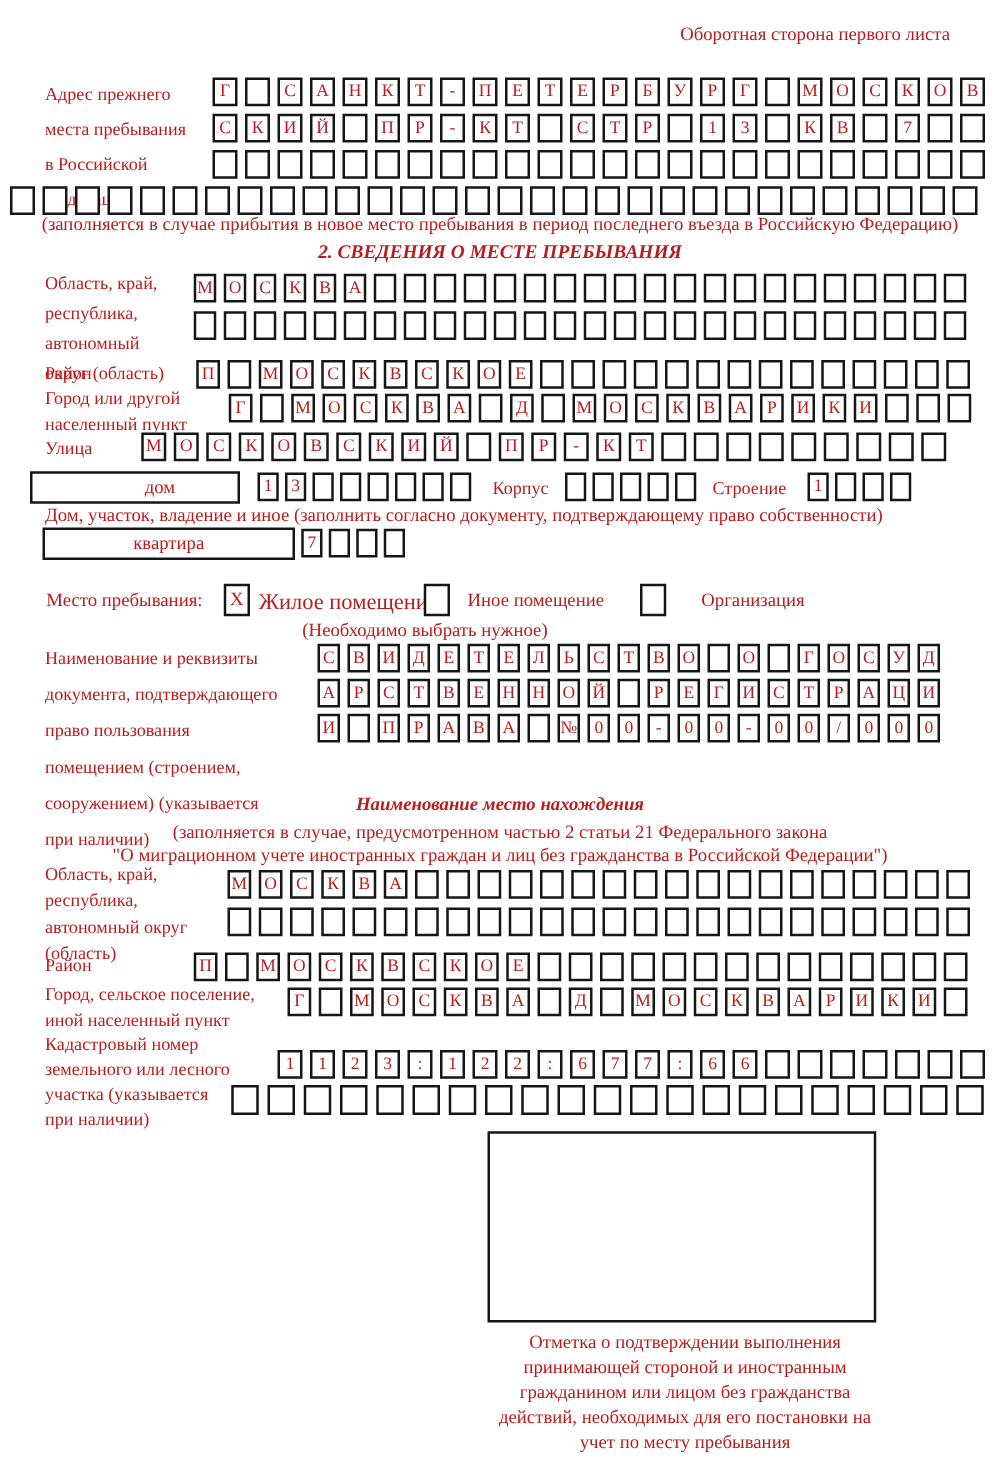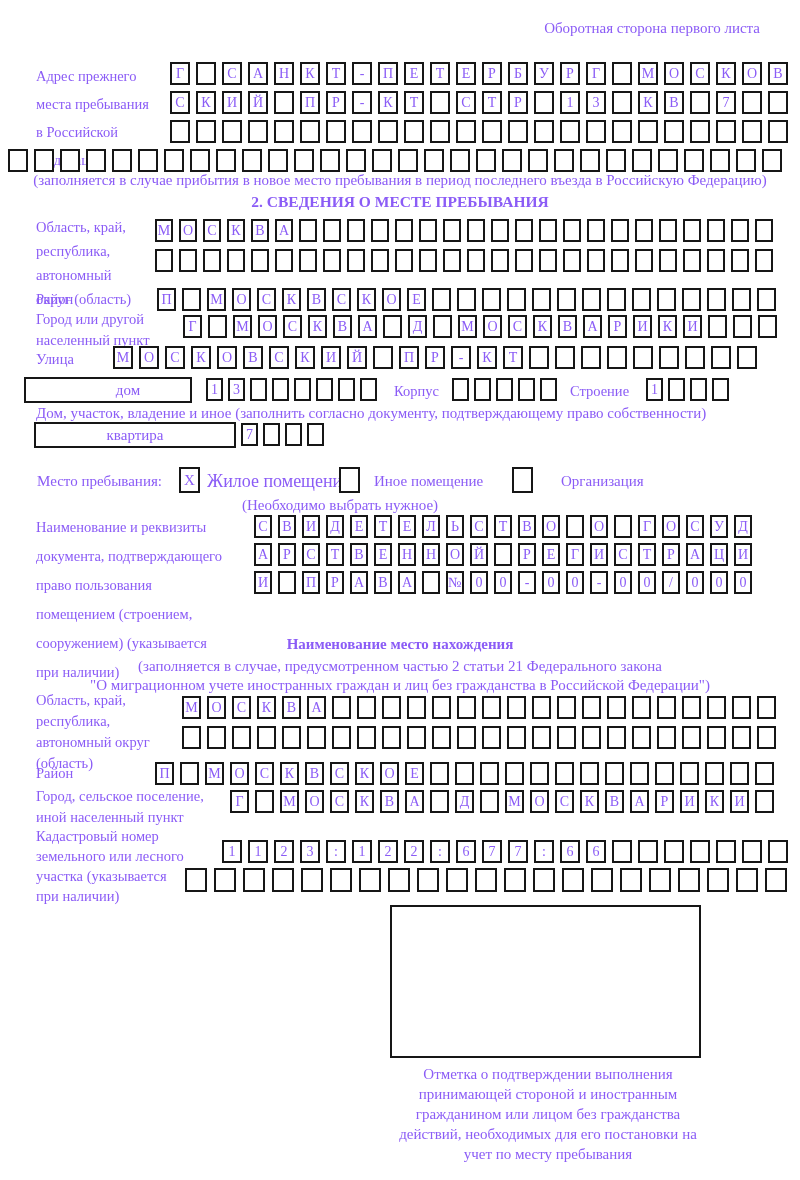--- a/index.html
+++ b/index.html
@@ -1,25 +1,25 @@
 <!DOCTYPE html>
 <html><head>
 <meta charset="utf-8">
 <style>
   html,body{margin:0;padding:0;background:#fff;}
   .page{
     position:relative;width:800px;height:1180px;background:#fff;
-    font-family:"Liberation Serif","DejaVu Serif",serif;color:#8b5cf6;overflow:hidden;
+    font-family:"Liberation Serif","DejaVu Serif",serif;color:#b91c1c;overflow:hidden;
   }
   .abs{position:absolute;}
   .lbl{font-size:14.5px;line-height:21px;}
   .pre{white-space:pre-line;}
   .note{font-size:15px;}
   .center{text-align:center;width:100%;left:0;}
-  .title{font-weight:700;font-size:15.5px;}
+  .title{font-weight:700;font-size:15.5px;font-style:italic;}
   .boxrow{display:flex;gap:6px;}
   .boxrow .cell{
     flex:0 0 auto;width:19px;height:23px;border:2px solid #161616;box-sizing:border-box;
     display:flex;align-items:center;justify-content:center;
     font-size:14px;line-height:1;background:#fff;
   }
   .boxrow.wide .cell{width:20px;}
   .boxrow.tight .cell{width:18px;}
   .boxrow.xtight{gap:5px;} .boxrow.xtight .cell{width:17px;}
   .boxrow.loose{gap:7px;} .boxrow.loose .cell{width:22px;height:24px;}

